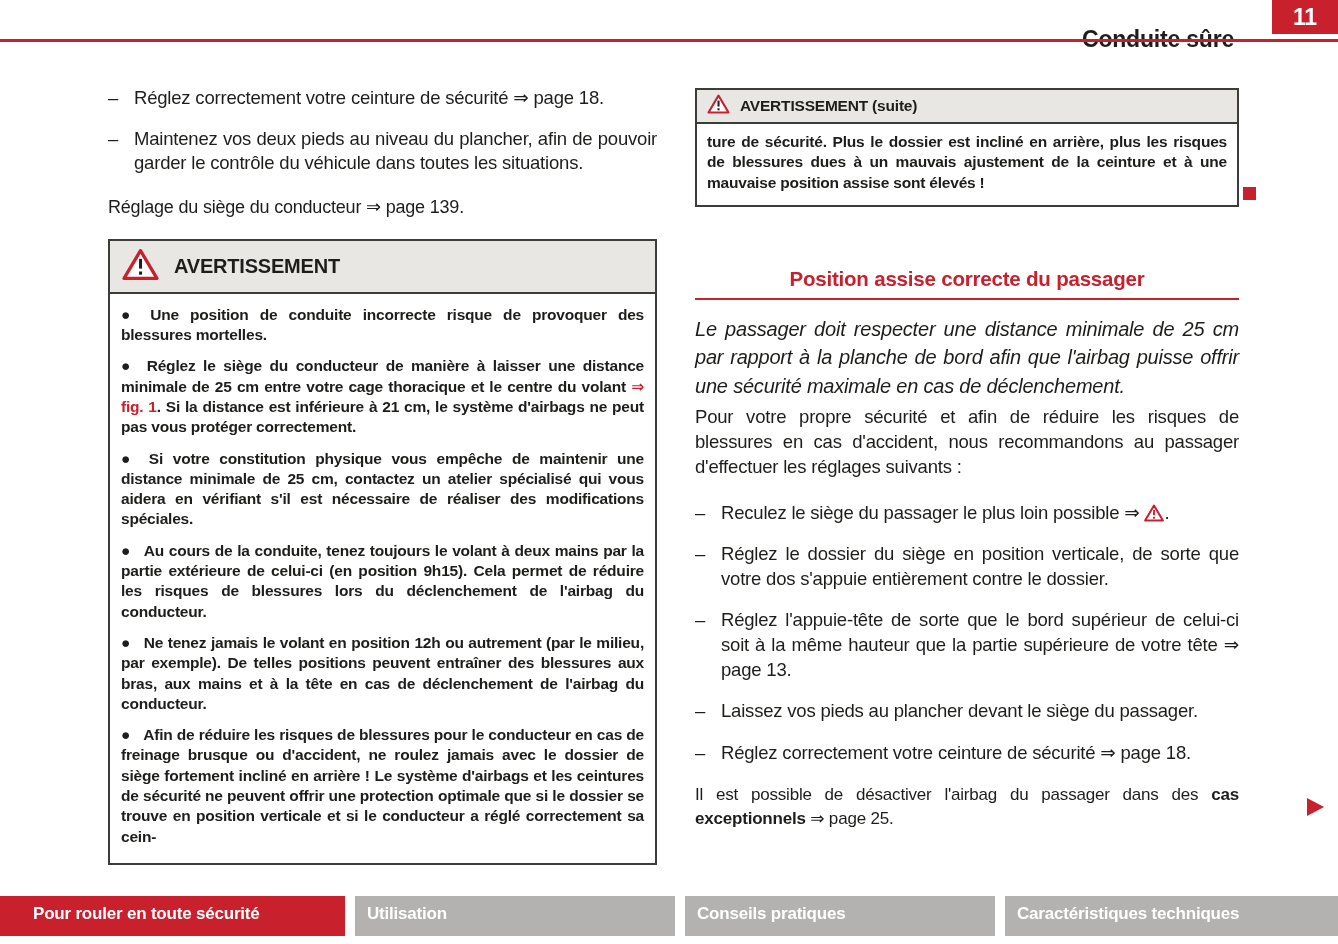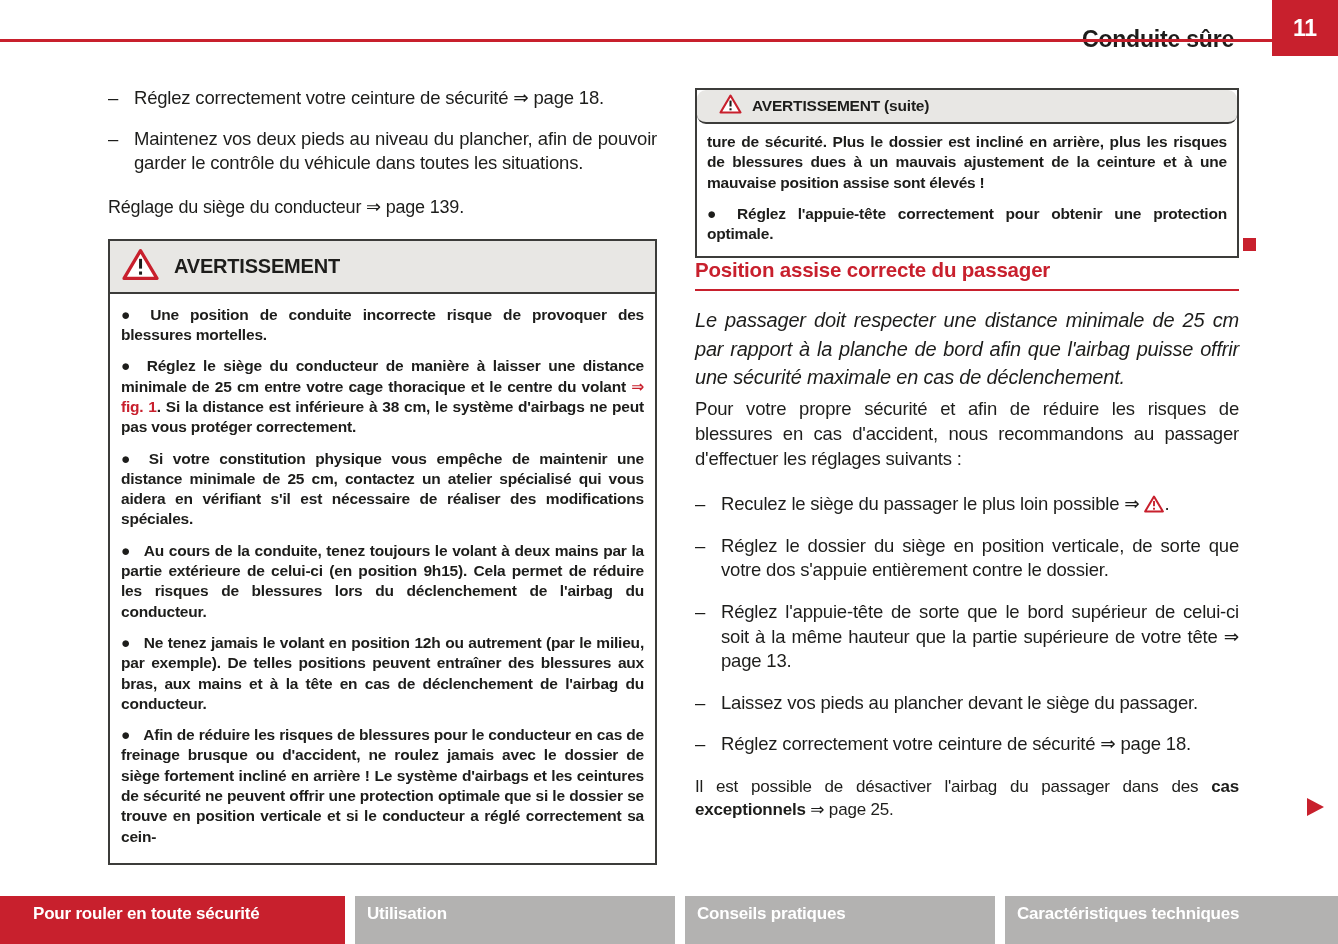--- a/index.html
+++ b/index.html
@@ -6,21 +6,21 @@
   html,body { background:#ffffff; }
   .page {
     position:relative; width:1338px; height:944px; overflow:hidden;
     background:#ffffff; color:#1d1d1b;
     font-family:"Liberation Sans","DejaVu Sans",sans-serif;
     letter-spacing:-0.2px;
   }
   
   .header-title { position:absolute; top:26px; right:104px; font-size:23px; font-weight:700; }
   .header-rule  { position:absolute; top:39px; left:0; width:1338px; height:3px; background:#c8202d; }
-  .page-badge   { position:absolute; top:0; right:0; width:66px; height:56px; background:#c8202d;
+  .page-badge   { position:absolute; top:0; right:0; width:66px; height:34px; background:#c8202d;
                   color:#fff; font-size:23px; font-weight:700;
                   display:flex; align-items:center; justify-content:center; }
   
   .col-left  { position:absolute; left:108px; top:86px;  width:549px; }
   .col-right { position:absolute; left:695px; top:88px;  width:544px; }
   
   .dash-item { display:flex; font-size:18.5px; line-height:1.33; margin-bottom:16px; }
   .dash-marker { flex:0 0 26px; }
   .dash-text { flex:1; text-align:justify; }
   .note { font-size:18px; margin-top:20px; }
@@ -29,41 +29,41 @@
   .warnbox-head { display:flex; align-items:center; gap:15px; background:#e8e7e4;
                   border-bottom:2px solid #3c3c3a; padding:7px 12px; }
   .warnbox-title { font-size:20px; font-weight:700; }
   .warnbox-body { padding:11px 11px 5px; }
   .witem { font-size:15.5px; font-weight:700; line-height:1.31; text-align:justify; margin-bottom:11px; }
   .bullet { margin-right:13px; }
   .red { color:#c8202d; }
   .mainbox { margin-top:21px; }
   
   .suitebox { position:relative; }
-  .suitebox .warnbox-head { gap:10px; padding:4px 22px;border-radius:9px; }
+  .suitebox .warnbox-head { gap:10px; padding:4px 10px; }
   .suitebox .warnbox-title { font-size:15.5px; }
   .suitebox .warnbox-body { padding:8px 10px 1px; }
   .end-marker { position:absolute; right:-19px; bottom:5px; width:13px; height:13px; background:#c8202d; }
   
-  .section-title { font-size:20.5px; font-weight:700; color:#c8202d;
-                   padding-bottom:7px; border-bottom:2.5px solid #c8202d; }
+  .section-title { margin-top:60px; font-size:20.5px; font-weight:700; color:#c8202d;
+                   padding-bottom:7px; border-bottom:2.5px solid #c8202d;text-align:center; }
   .lead  { margin-top:15px; font-size:20px; font-style:italic; line-height:1.42; text-align:justify; }
   .para  { margin-top:4px; font-size:18.5px; line-height:1.36; text-align:justify; }
   .rlist { margin-top:21px; }
   .rlist .dash-item { margin-bottom:17px; }
   .closing { margin-top:18px; font-size:17px; line-height:1.37; text-align:justify; }
   .bold { font-weight:700; }
   .inline-warn svg { vertical-align:-3px; }
   .cont-arrow { position:absolute; left:1307px; top:798px; width:0; height:0;
                 border-left:17px solid #c8202d; border-top:9px solid transparent;
                 border-bottom:9px solid transparent; }
   
   .footer { position:absolute; left:0; bottom:0; width:1338px; height:48px; display:flex; gap:10px; }
   .tab { background:#b3b2b1; color:#fff; font-weight:700; font-size:17px;
-         padding:8px 0 0 12px; height:48px; }
+         padding:8px 0 0 12px; height:40px; }
   .tab.active { background:#c8202d; padding-left:33px; }
   .tab-1 { flex:0 0 345px; } .tab-2 { flex:0 0 320px; } .tab-3 { flex:0 0 310px; } .tab-4 { flex:1; }
 </style>
 </head>
 <body>
 
 <div class="page">
 
   <div class="header-title">Conduite sûre</div>
   <div class="header-rule"></div>
@@ -88,21 +88,21 @@
           <svg width="37" height="33" viewBox="0 0 36 32">
             <path d="M18 2.5 L34 29.5 H2 Z" fill="#ffffff" stroke="#c8202d" stroke-width="3.2" stroke-linejoin="round"></path>
             <rect x="16.6" y="10.5" width="2.9" height="9.5" fill="#1d1d1b"></rect>
             <rect x="16.6" y="22.8" width="2.9" height="3.1" fill="#1d1d1b"></rect>
           </svg>
         </span>
         <span class="warnbox-title">AVERTISSEMENT</span>
       </div>
       <div class="warnbox-body">
         <p class="witem"><span class="bullet">●</span><span>Une position de conduite incorrecte risque de provoquer des blessures mortelles.</span></p>
-        <p class="witem"><span class="bullet">●</span><span>Réglez le siège du conducteur de manière à laisser une distance minimale de 25 cm entre votre cage thoracique et le centre du volant </span><span class="red">⇒ fig. 1</span><span>. Si la distance est inférieure à 38 cm, le système d'airbags ne peut pas vous protéger correctement.</span></p>
+        <p class="witem"><span class="bullet">●</span><span>Réglez le siège du conducteur de manière à laisser une distance minimale de 25 cm entre votre cage thoracique et le centre du volant </span><span class="red">⇒ fig. 1</span><span>. Si la distance est inférieure à 21 cm, le système d'airbags ne peut pas vous protéger correctement.</span></p>
         <p class="witem"><span class="bullet">●</span><span>Si votre constitution physique vous empêche de maintenir une distance minimale de 25 cm, contactez un atelier spécialisé qui vous aidera en vérifiant s'il est nécessaire de réaliser des modifications spéciales.</span></p>
         <p class="witem"><span class="bullet">●</span><span>Au cours de la conduite, tenez toujours le volant à deux mains par la partie extérieure de celui-ci (en position 9h15). Cela permet de réduire les risques de blessures lors du déclenchement de l'airbag du conducteur.</span></p>
         <p class="witem"><span class="bullet">●</span><span>Ne tenez jamais le volant en position 12h ou autrement (par le milieu, par exemple). De telles positions peuvent entraîner des blessures aux bras, aux mains et à la tête en cas de déclenchement de l'airbag du conducteur.</span></p>
         <p class="witem"><span class="bullet">●</span><span>Afin de réduire les risques de blessures pour le conducteur en cas de freinage brusque ou d'accident, ne roulez jamais avec le dossier de siège fortement incliné en arrière ! Le système d'airbags et les ceintures de sécurité ne peuvent offrir une protection optimale que si le dossier se trouve en position verticale et si le conducteur a réglé correctement sa cein-</span></p>
       </div>
     </div>
   </div>
 
   <div class="col-right">
 
@@ -112,21 +112,20 @@
           <svg width="23" height="20" viewBox="0 0 36 32">
             <path d="M18 2.5 L34 29.5 H2 Z" fill="#ffffff" stroke="#c8202d" stroke-width="3.4" stroke-linejoin="round"></path>
             <rect x="16.4" y="10.5" width="3.3" height="9.5" fill="#1d1d1b"></rect>
             <rect x="16.4" y="22.8" width="3.3" height="3.3" fill="#1d1d1b"></rect>
           </svg>
         </span>
         <span class="warnbox-title">AVERTISSEMENT (suite)</span>
       </div>
       <div class="warnbox-body">
         <p class="witem">ture de sécurité. Plus le dossier est incliné en arrière, plus les risques de blessures dues à un mauvais ajustement de la ceinture et à une mauvaise position assise sont élevés !</p>
-        <p class="witem"><span class="bullet">●</span><span>Réglez l'appuie-tête correctement pour obtenir une protection optimale.</span></p>
       </div>
       <div class="end-marker"></div>
     </div>
 
     <h2 class="section-title">Position assise correcte du passager</h2>
 
     <p class="lead">Le passager doit respecter une distance minimale de 25 cm par rapport à la planche de bord afin que l'airbag puisse offrir une sécurité maximale en cas de déclenchement.</p>
 
     <p class="para">Pour votre propre sécurité et afin de réduire les risques de blessures en cas d'accident, nous recommandons au passager d'effectuer les réglages suivants :</p>
 

